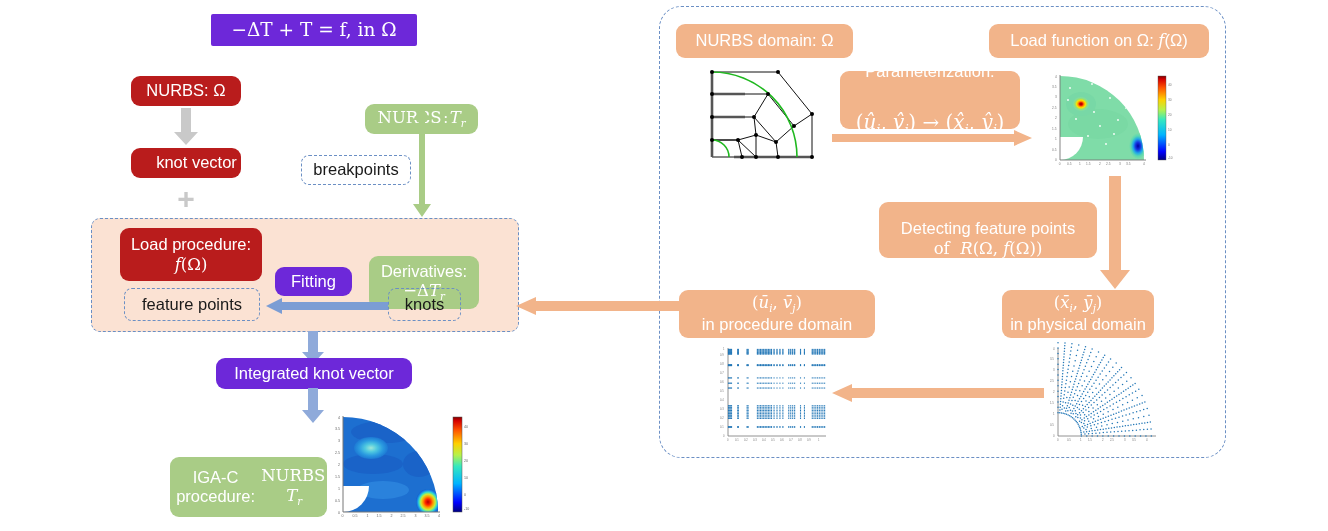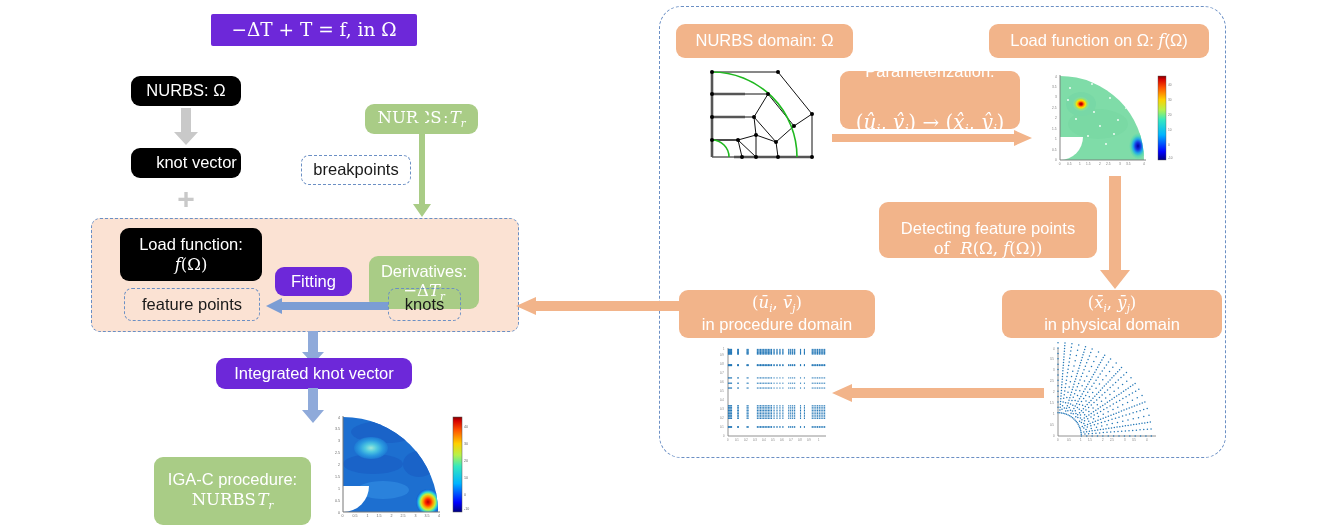--- a/index.html
+++ b/index.html
@@ -1,21 +1,21 @@
 <!DOCTYPE html>
 <html><head>
 <meta charset="utf-8">
 <style>
   html,body{margin:0;padding:0;background:#ffffff;}
   body{width:1328px;height:531px;position:relative;overflow:hidden;
        font-family:"Liberation Sans","DejaVu Sans",sans-serif;}
   .abs{position:absolute;box-sizing:border-box;}
   .box{display:flex;align-items:center;justify-content:center;text-align:center;
        border-radius:9px;line-height:1.18;}
-  .gray{background:#000000;color:#ffffff;}
+  .gray{background:#b91c1c;color:#ffffff;}
   .green{background:#a9cc86;color:#ffffff;margin-top:28px;}
   .blue{background:#6d28d9;color:#ffffff;}
   .orange{background:#f2b48a;color:#ffffff;}
   .dashbox{background:transparent;color:#1a1a1a;border:1.4px dashed #6b8fc4;border-radius:8px;}
   .panel{border:1.6px dashed #6b8fc4;border-radius:22px;background:transparent;}
   .pinkpanel{background:#fbe2d3;border:1.4px dashed #6b8fc4;border-radius:9px;}
   .eq{font-family:"DejaVu Serif","Liberation Serif",serif;}
   .it{font-style:italic;font-family:"DejaVu Serif","Liberation Serif",serif;}
   sub{font-size:.62em;font-style:italic;}
   .arrow{position:absolute;}
@@ -59,21 +59,21 @@
   </svg>
 </div>
 
 <div class="abs box dashbox t16" style="left:301px;top:155px;width:110px;height:30px;">
   <span>breakpoints</span>
 </div>
 
 <div class="abs pinkpanel" style="left:91px;top:218px;width:428px;height:114px;"></div>
 
 <div class="abs box gray t16" style="left:120px;top:228px;width:142px;height:53px;flex-direction:column;">
-  <span>Load function:</span>
+  <span>Load procedure:</span>
   <span class="eq"><i>f</i>(Ω)</span>
 </div>
 
 <div class="abs box green t16" style="left:369px;top:228px;width:110px;height:53px;flex-direction:column;">
   <span>Derivatives:</span>
   <span class="eq">−Δ<i>T</i><sub>r</sub></span>
 </div>
 
 <div class="abs box dashbox t16" style="left:124px;top:288px;width:136px;height:33px;">
   <span>feature points</span>
@@ -102,21 +102,21 @@
 <div class="abs box blue t16" style="left:216px;top:358px;width:196px;height:31px;">
   <span>Integrated knot vector</span>
 </div>
 
 <div class="arrow" style="left:300px;top:388px;width:26px;height:36px;">
   <svg width="26" height="36" viewBox="0 0 26 36">
     <polygon points="8,0 18,0 18,22 24,22 13,35 2,22 8,22" fill="#8faada"></polygon>
   </svg>
 </div>
 
-<div class="abs box green t16" style="left:154px;top:429px;width:157px;height:68px;flex-direction:column;">
+<div class="abs box green t16" style="left:170px;top:429px;width:157px;height:60px;flex-direction:row;">
   <span>IGA-C procedure:</span>
   <span class="eq">NURBS <i>T</i><sub>r</sub></span>
 </div>
 
 <div class="fig" style="left:333px;top:402px;width:148px;height:124px;">
   <svg width="148" height="124" viewBox="0 0 148 124">
     <defs>
       <radialGradient id="hotspotA" cx="50%" cy="50%" r="50%">
         <stop offset="0%" stop-color="#b40000"></stop>
         <stop offset="22%" stop-color="#ff2200"></stop>
@@ -371,21 +371,21 @@
   <svg width="34" height="114" viewBox="0 0 34 114">
     <polygon points="11,0 23,0 23,94 32,94 17,113 2,94 11,94" fill="#f2b48a"></polygon>
   </svg>
 </div>
 
 <div class="abs box orange t16" style="left:879px;top:202px;width:218px;height:56px;flex-direction:column;justify-content:flex-end;">
   <span>Detecting feature points</span>
   <span class="eq">of &nbsp;<i>R</i>(Ω, <i>f</i>(Ω))</span>
 </div>
 
-<div class="abs box orange t16" style="left:1002px;top:290px;width:220px;height:48px;flex-direction:column;">
+<div class="abs box orange t16" style="left:1002px;top:290px;width:152px;height:48px;flex-direction:column;">
   <span class="eq">(<i>x̄</i><sub>i</sub>, <i>ȳ</i><sub>j</sub>)</span>
   <span>in physical domain</span>
 </div>
 
 <div class="abs box orange t16" style="left:679px;top:290px;width:196px;height:48px;flex-direction:column;">
   <span class="eq">(<i>ū</i><sub>i</sub>, <i>v̄</i><sub>j</sub>)</span>
   <span>in procedure domain</span>
 </div>
 
 <div class="fig" style="left:1046px;top:340px;width:116px;height:112px;">

